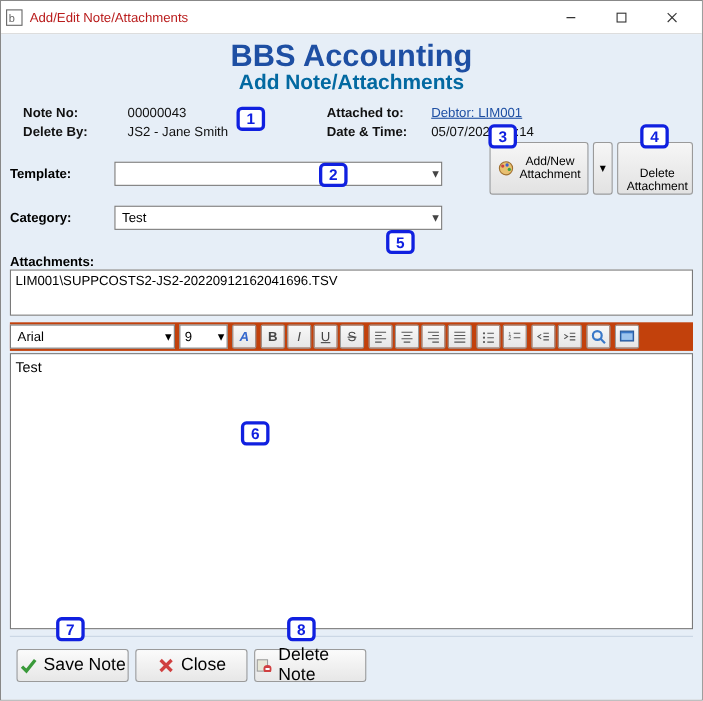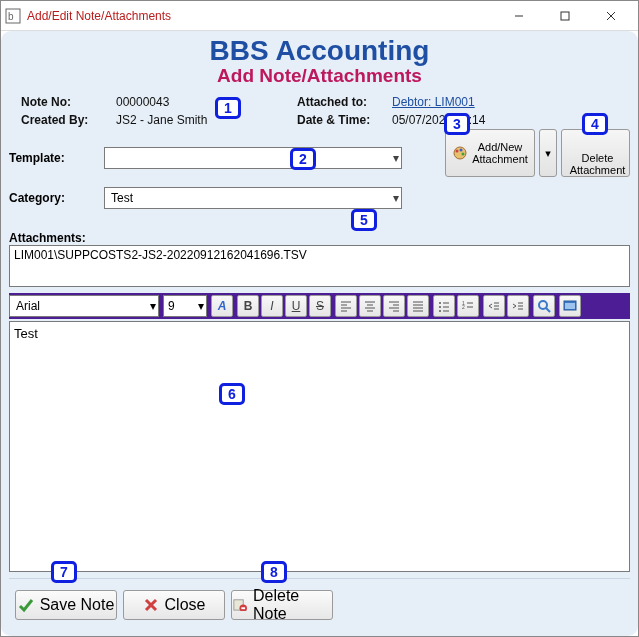--- a/index.html
+++ b/index.html
@@ -2,41 +2,41 @@
 <html><head>
 <meta charset="utf-8">
 <style>
   * { box-sizing: border-box; font-family: Arial, sans-serif; }
   html, body { margin: 0; padding: 0; background: #fff; }
   .window { width: 639px; height: 637px; background: #fff; border: 1px solid #888; display: flex; flex-direction: column; }
   .titlebar { height: 30px; background: #fff; display: flex; align-items: center; padding: 0 4px; border-bottom: 1px solid #ddd; }
   .titlebar .app-icon { width: 16px; height: 16px; margin-right: 6px; }
   .titlebar .title { flex: 1; font-size: 12px; color: #b91c1c; }
   .titlebar .winbtn { width: 46px; height: 28px; display: flex; align-items: center; justify-content: center; color: #333; }
-  .content { flex: 1; background: #e6eef7; padding: 4px 8px 8px 8px; display: flex; flex-direction: column; position: relative; border-radius: 10px; }
+  .content { flex: 1; background: #e6eef7; padding: 4px 8px 8px 8px; display: flex; flex-direction: column; position: relative; }
   .heading1 { font-size: 28px; font-weight: bold; color: #1e4fa3; text-align: center; line-height: 1; margin-top: 2px; }
-  .heading2 { font-size: 19px; font-weight: bold; color: #be185d; text-align: center; margin-bottom: 6px; }
+  .heading2 { font-size: 19px; font-weight: bold; color: #0369a1; text-align: center; margin-bottom: 6px; }
   .inforow { display: flex; align-items: center; margin: 2px 0; font-size: 12px; color: #111; padding-left: 12px; }
   .inforow .lab { font-weight: bold; width: 95px; }
   .inforow .lab2 { font-weight: bold; width: 95px; margin-left: 26px; }
   .inforow .val { }
   .inforow .link { color: #1e4fa3; text-decoration: underline; }
   .ctrlrow { display: flex; align-items: center; margin: 18px 0; font-size: 12px; }
   .ctrlrow .lab { font-weight: bold; width: 95px; }
   .combo { flex: 1; height: 22px; background: #fff; border: 1px solid #7a7a7a; display: flex; align-items: center; justify-content: space-between; padding: 0 2px 0 6px; max-width: 298px; }
   .combo .arrow { color: #444; }
   .btnstack { display: flex; gap: 4px; margin-left: 16px; }
   .bigbtn { display: flex; align-items: center; justify-content: center; gap: 4px; background: linear-gradient(#f6f6f6,#e2e2e2); border: 1px solid #9a9a9a; border-radius: 3px; height: 48px; font-size: 11px; padding: 0 6px; text-align: center; line-height: 1.1; }
   .bigbtn.add { width: 90px; }
   .bigbtn.drop { width: 18px; }
   .bigbtn.del { width: 69px; align-items: flex-end; }
   .bigbtn .icon { width: 16px; height: 16px; }
   .sectlabel { font-weight: bold; font-size: 12px; margin-top: 4px; }
   .attachbox { width: 100%; height: 42px; background: #fff; border: 1px solid #7a7a7a; font-size: 12px; padding: 2px 4px; resize: none; }
-  .toolbar { display: flex; align-items: center; gap: 4px; margin-top: 6px; background: #4c1d95; padding: 2px 0; }
+  .toolbar { display: flex; align-items: center; gap: 4px; margin-top: 6px; background: #c2410c; padding: 2px 0; }
   .fontcombo { width: 150px; height: 22px; background: #fff; border: 1px solid #7a7a7a; display: flex; align-items: center; justify-content: space-between; padding: 0 2px 0 6px; font-size: 12px; }
   .sizecombo { width: 44px; height: 22px; background: #fff; border: 1px solid #7a7a7a; display: flex; align-items: center; justify-content: space-between; padding: 0 2px 0 4px; font-size: 12px; }
   .tbtn { width: 22px; height: 22px; border: 1px solid #9a9a9a; background: linear-gradient(#f8f8f8,#e6e6e6); border-radius: 2px; display: flex; align-items: center; justify-content: center; font-size: 12px; color: #444; }
   .tgroup { display: flex; gap: 2px; }
   .notebox { width: 100%; flex: 1; background: #fff; border: 1px solid #7a7a7a; font-size: 13px; padding: 4px; resize: none; margin-top: 2px; }
   .footer { height: 50px; display: flex; align-items: center; gap: 6px; padding: 8px 6px 6px 6px; border-top: 1px solid #c8d4e3; margin-top: 6px; }
   .footbtn { width: 102px; height: 30px; display: flex; align-items: center; justify-content: center; gap: 6px; background: linear-gradient(#fbfbfb,#e7e7e7); border: 1px solid #9a9a9a; border-radius: 3px; font-size: 16px; }
   .footbtn .ficon { width: 16px; height: 16px; }
   .badge { position: absolute; width: 26px; height: 22px; border: 3px solid #1020e0; border-radius: 5px; background: #fff; color: #1020e0; font-weight: bold; font-size: 14px; display: flex; align-items: center; justify-content: center; z-index: 50; }
 </style>
@@ -74,21 +74,21 @@
     <div class="heading1">BBS Accounting</div>
     <div class="heading2">Add Note/Attachments</div>
 
     <div class="inforow">
       <span class="lab">Note No:</span>
       <span class="val" style="width:155px">00000043</span>
       <span class="lab2">Attached to:</span>
       <span class="val link">Debtor: LIM001</span>
     </div>
     <div class="inforow">
-      <span class="lab">Created By:</span>
+      <span class="lab">Delete By:</span>
       <span class="val" style="width:155px">JS2 - Jane Smith</span>
       <span class="lab2">Date &amp; Time:</span>
       <span class="val">05/07/2023 12:14</span>
     </div>
 
     <div style="display:flex; align-items:flex-start;">
       <div style="flex:1">
         <div class="ctrlrow">
           <span class="lab">Template:</span>
           <div class="combo">

